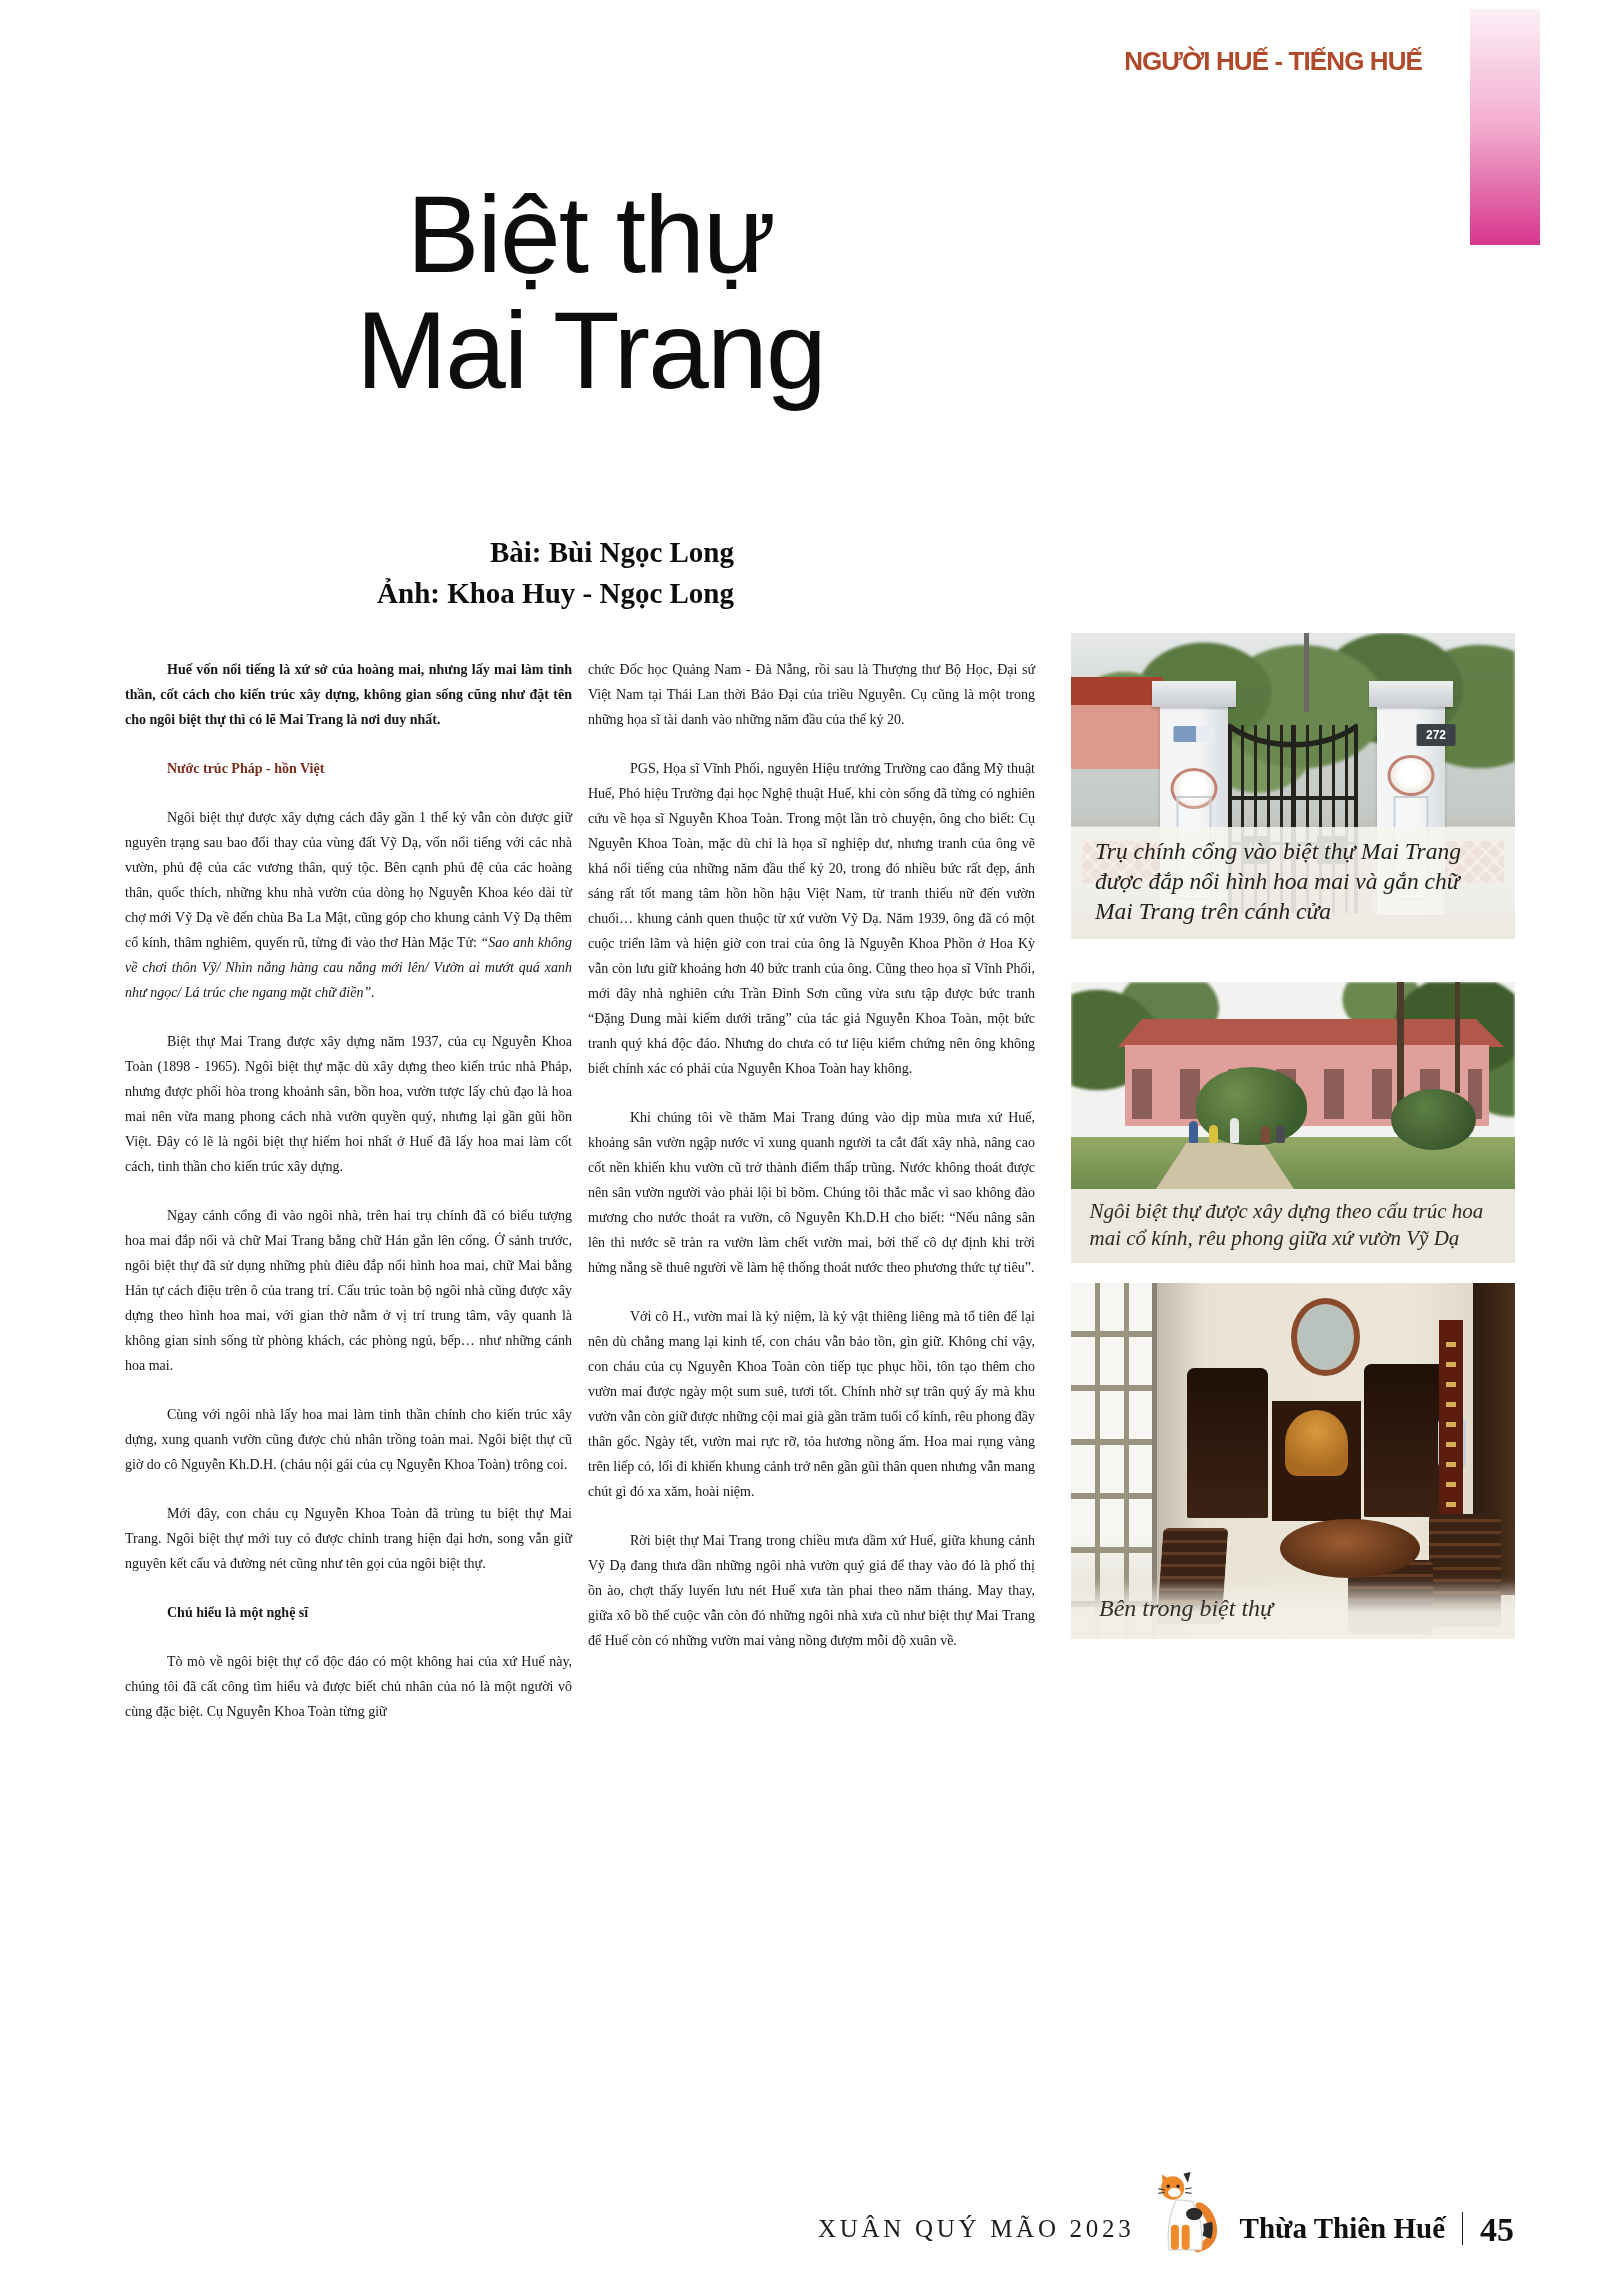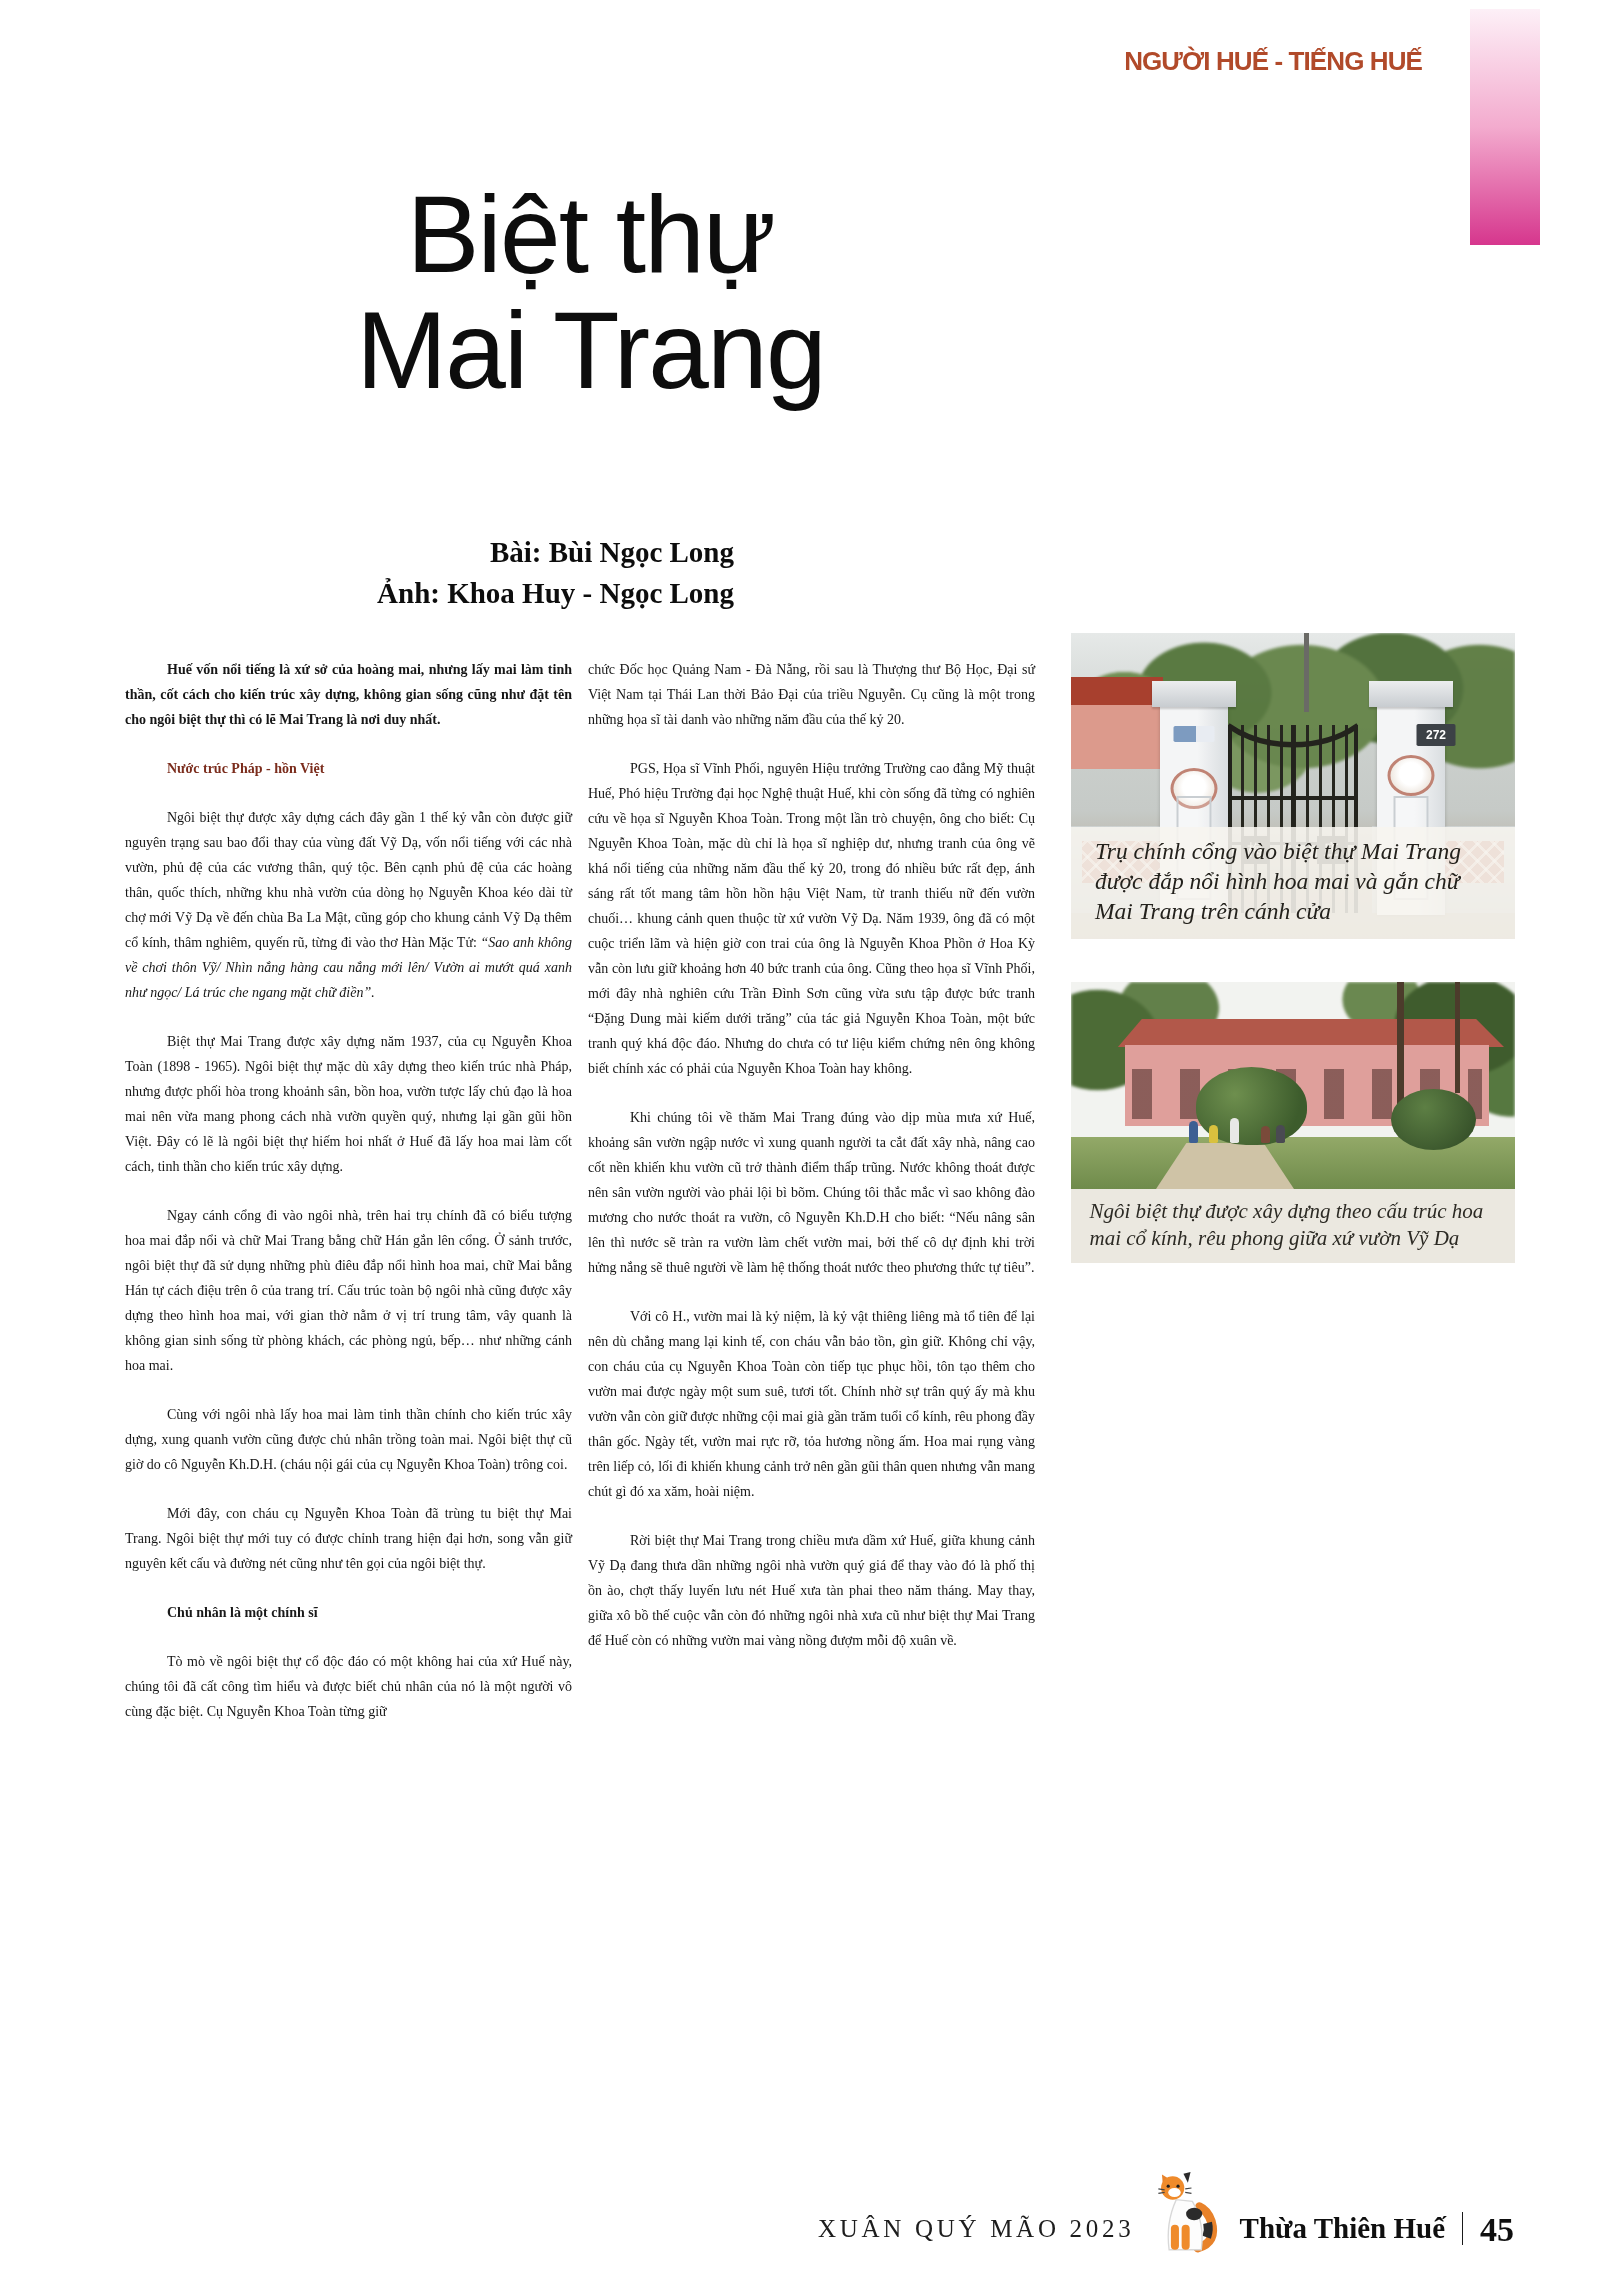--- a/index.html
+++ b/index.html
@@ -204,21 +204,21 @@
   </div>
 
   <div class="col" id="col1">
       <p class="para lede"><span>Huế vốn nổi tiếng là xứ sở của hoàng mai, nhưng lấy mai làm tinh thần, cốt cách cho kiến trúc xây dựng, không gian sống cũng như đặt tên cho ngôi biệt thự thì có lẽ Mai Trang là nơi duy nhất.</span></p>
       <p class="para subhead red"><span>Nước trúc Pháp - hồn Việt</span></p>
       <p class="para body"><span>Ngôi biệt thự được xây dựng cách đây gần 1 thế kỷ vẫn còn được giữ nguyên trạng sau bao đổi thay của vùng đất Vỹ Dạ, vốn nổi tiếng với các nhà vườn, phủ đệ của các vương thân, quý tộc. Bên cạnh phủ đệ của các hoàng thân, quốc thích, những khu nhà vườn của dòng họ Nguyễn Khoa kéo dài từ chợ mới Vỹ Dạ về đến chùa Ba La Mật, cũng góp cho khung cảnh Vỹ Dạ thêm cổ kính, thâm nghiêm, quyến rũ, từng đi vào thơ Hàn Mặc Tử: </span><span class="it">“Sao anh không về chơi thôn Vỹ/ Nhìn nắng hàng cau nắng mới lên/ Vườn ai mướt quá xanh như ngọc/ Lá trúc che ngang mặt chữ điền”.</span></p>
       <p class="para body"><span>Biệt thự Mai Trang được xây dựng năm 1937, của cụ Nguyễn Khoa Toàn (1898 - 1965). Ngôi biệt thự mặc dù xây dựng theo kiến trúc nhà Pháp, nhưng được phối hòa trong khoảnh sân, bồn hoa, vườn tược lấy chủ đạo là hoa mai nên vừa mang phong cách nhà vườn quyền quý, nhưng lại gần gũi hồn Việt. Đây có lẽ là ngôi biệt thự hiếm hoi nhất ở Huế đã lấy hoa mai làm cốt cách, tinh thần cho kiến trúc xây dựng.</span></p>
       <p class="para body"><span>Ngay cánh cổng đi vào ngôi nhà, trên hai trụ chính đã có biểu tượng hoa mai đắp nổi và chữ Mai Trang bằng chữ Hán gắn lên cổng. Ở sảnh trước, ngôi biệt thự đã sử dụng những phù điêu đắp nổi hình hoa mai, chữ Mai bằng Hán tự cách điệu trên ô của trang trí. Cấu trúc toàn bộ ngôi nhà cũng được xây dựng theo hình hoa mai, với gian thờ nằm ở vị trí trung tâm, vây quanh là không gian sinh sống từ phòng khách, các phòng ngủ, bếp… như những cánh hoa mai.</span></p>
       <p class="para body"><span>Cùng với ngôi nhà lấy hoa mai làm tinh thần chính cho kiến trúc xây dựng, xung quanh vườn cũng được chủ nhân trồng toàn mai. Ngôi biệt thự cũ giờ do cô Nguyễn Kh.D.H. (cháu nội gái của cụ Nguyễn Khoa Toàn) trông coi.</span></p>
       <p class="para body"><span>Mới đây, con cháu cụ Nguyễn Khoa Toàn đã trùng tu biệt thự Mai Trang. Ngôi biệt thự mới tuy có được chỉnh trang hiện đại hơn, song vẫn giữ nguyên kết cấu và đường nét cũng như tên gọi của ngôi biệt thự.</span></p>
-      <p class="para subhead"><span>Chủ nhân là một chính sĩ</span></p>
+      <p class="para subhead"><span>Chủ hiểu là một nghệ sĩ</span></p>
       <p class="para body"><span>Tò mò về ngôi biệt thự cổ độc đáo có một không hai của xứ Huế này, chúng tôi đã cất công tìm hiểu và được biết chủ nhân của nó là một người vô cùng đặc biệt. Cụ Nguyễn Khoa Toàn từng giữ</span></p>
     </div>
   <div class="col" id="col2">
       <p class="para body noindent"><span>chức Đốc học Quảng Nam - Đà Nẵng, rồi sau là Thượng thư Bộ Học, Đại sứ Việt Nam tại Thái Lan thời Bảo Đại của triều Nguyễn. Cụ cũng là một trong những họa sĩ tài danh vào những năm đầu của thế kỷ 20.</span></p>
       <p class="para body"><span>PGS, Họa sĩ Vĩnh Phối, nguyên Hiệu trưởng Trường cao đẳng Mỹ thuật Huế, Phó hiệu Trường đại học Nghệ thuật Huế, khi còn sống đã từng có nghiên cứu về họa sĩ Nguyễn Khoa Toàn. Trong một lần trò chuyện, ông cho biết: Cụ Nguyễn Khoa Toàn, mặc dù chỉ là họa sĩ nghiệp dư, nhưng tranh của ông vẽ khá nổi tiếng của những năm đầu thế kỷ 20, trong đó nhiều bức rất đẹp, ánh sáng rất tốt mang tâm hồn hồn hậu Việt Nam, từ tranh thiếu nữ đến vườn chuối… khung cảnh quen thuộc từ xứ vườn Vỹ Dạ. Năm 1939, ông đã có một cuộc triển lãm và hiện giờ con trai của ông là Nguyễn Khoa Phồn ở Hoa Kỳ vẫn còn lưu giữ khoảng hơn 40 bức tranh của ông. Cũng theo họa sĩ Vĩnh Phối, mới đây nhà nghiên cứu Trần Đình Sơn cũng vừa sưu tập được bức tranh “Đặng Dung mài kiếm dưới trăng” của tác giả Nguyễn Khoa Toàn, một bức tranh quý khá độc đáo. Nhưng do chưa có tư liệu kiểm chứng nên ông không biết chính xác có phải của Nguyễn Khoa Toàn hay không.</span></p>
       <p class="para body"><span>Khi chúng tôi về thăm Mai Trang đúng vào dịp mùa mưa xứ Huế, khoảng sân vườn ngập nước vì xung quanh người ta cắt đất xây nhà, nâng cao cốt nền khiến khu vườn cũ trở thành điểm thấp trũng. Nước không thoát được nên sân vườn người vào phải lội bì bõm. Chúng tôi thắc mắc vì sao không đào mương cho nước thoát ra vườn, cô Nguyễn Kh.D.H cho biết: “Nếu nâng sân lên thì nước sẽ tràn ra vườn làm chết vườn mai, bởi thế cô dự định khi trời hửng nắng sẽ thuê người về làm hệ thống thoát nước theo phương thức tự tiêu”.</span></p>
       <p class="para body"><span>Với cô H., vườn mai là kỷ niệm, là kỷ vật thiêng liêng mà tổ tiên để lại nên dù chẳng mang lại kinh tế, con cháu vẫn bảo tồn, gìn giữ. Không chỉ vậy, con cháu của cụ Nguyễn Khoa Toàn còn tiếp tục phục hồi, tôn tạo thêm cho vườn mai được ngày một sum suê, tươi tốt. Chính nhờ sự trân quý ấy mà khu vườn vẫn còn giữ được những cội mai già gần trăm tuổi cổ kính, rêu phong đầy thân gốc. Ngày tết, vườn mai rực rỡ, tỏa hương nồng ấm. Hoa mai rụng vàng trên liếp cỏ, lối đi khiến khung cảnh trở nên gần gũi thân quen nhưng vẫn mang chút gì đó xa xăm, hoài niệm.</span></p>
       <p class="para body"><span>Rời biệt thự Mai Trang trong chiều mưa dầm xứ Huế, giữa khung cảnh Vỹ Dạ đang thưa dần những ngôi nhà vườn quý giá để thay vào đó là phố thị ồn ào, chợt thấy luyến lưu nét Huế xưa tàn phai theo năm tháng. May thay, giữa xô bồ thế cuộc vẫn còn đó những ngôi nhà xưa cũ như biệt thự Mai Trang để Huế còn có những vườn mai vàng nồng đượm mỗi độ xuân về.</span></p>
     </div>
 
@@ -272,20 +272,36 @@
       <div class="p2-hedge"></div>
       <div class="p2-person" style="left:118px;background:#3e5f93;"></div>
       <div class="p2-person" style="left:138px;background:#d9c13e;height:18.5px;"></div>
       <div class="p2-person" style="left:159px;background:#e8e8e6;height:25px;"></div>
       <div class="p2-person" style="left:190px;background:#7a4a3a;height:16.6px;"></div>
       <div class="p2-person" style="left:205px;background:#4a4a52;height:18.5px;"></div>
     </div>
     <div class="p2-capband">Ngôi biệt thự được xây dựng theo cấu trúc hoa mai cổ kính, rêu phong giữa xứ vườn Vỹ Dạ</div>
   </div>
 
+  <div class="photo" id="photo3">
+    <div class="p3-window"></div>
+    <div class="p3-mirror"></div>
+    <div class="p3-cab c1"></div>
+    <div class="p3-cab c2"></div>
+    <div class="p3-altar"></div>
+    <div class="p3-shirt"></div>
+    <div class="p3-scroll"></div>
+    <div class="p3-door"></div>
+    <div class="p3-chair ch1"></div>
+    <div class="p3-chair ch2"></div>
+    <div class="p3-chair ch3"></div>
+    <div class="p3-table"></div>
+    <div class="p3-floor"></div>
+    <div class="p3-cap">Bên trong biệt thự</div>
+  </div>
 
 
   <div class="footer">
     <div class="issue">XUÂN QUÝ MÃO 2023</div>
     <svg width="72" height="85" viewBox="0 0 80 95">
       <path d="M52 86 Q74 80 67 56 Q63 44 54 40" stroke="#e8822a" stroke-width="10" fill="none" stroke-linecap="round"></path>
       <path d="M62 74 Q65 66 63 58" stroke="#2b2b2b" stroke-width="10" fill="none"></path>
       <path d="M28 32 Q16 58 20 88 L56 88 Q60 58 46 34 Z" fill="#fdfdfd" stroke="#d8d8d8" stroke-width="1.5"></path>
       <ellipse cx="48" cy="48" rx="9" ry="7" fill="#2b2b2b"></ellipse>
       <polygon points="12,4 22,10 13,15" fill="#e8822a"></polygon>

